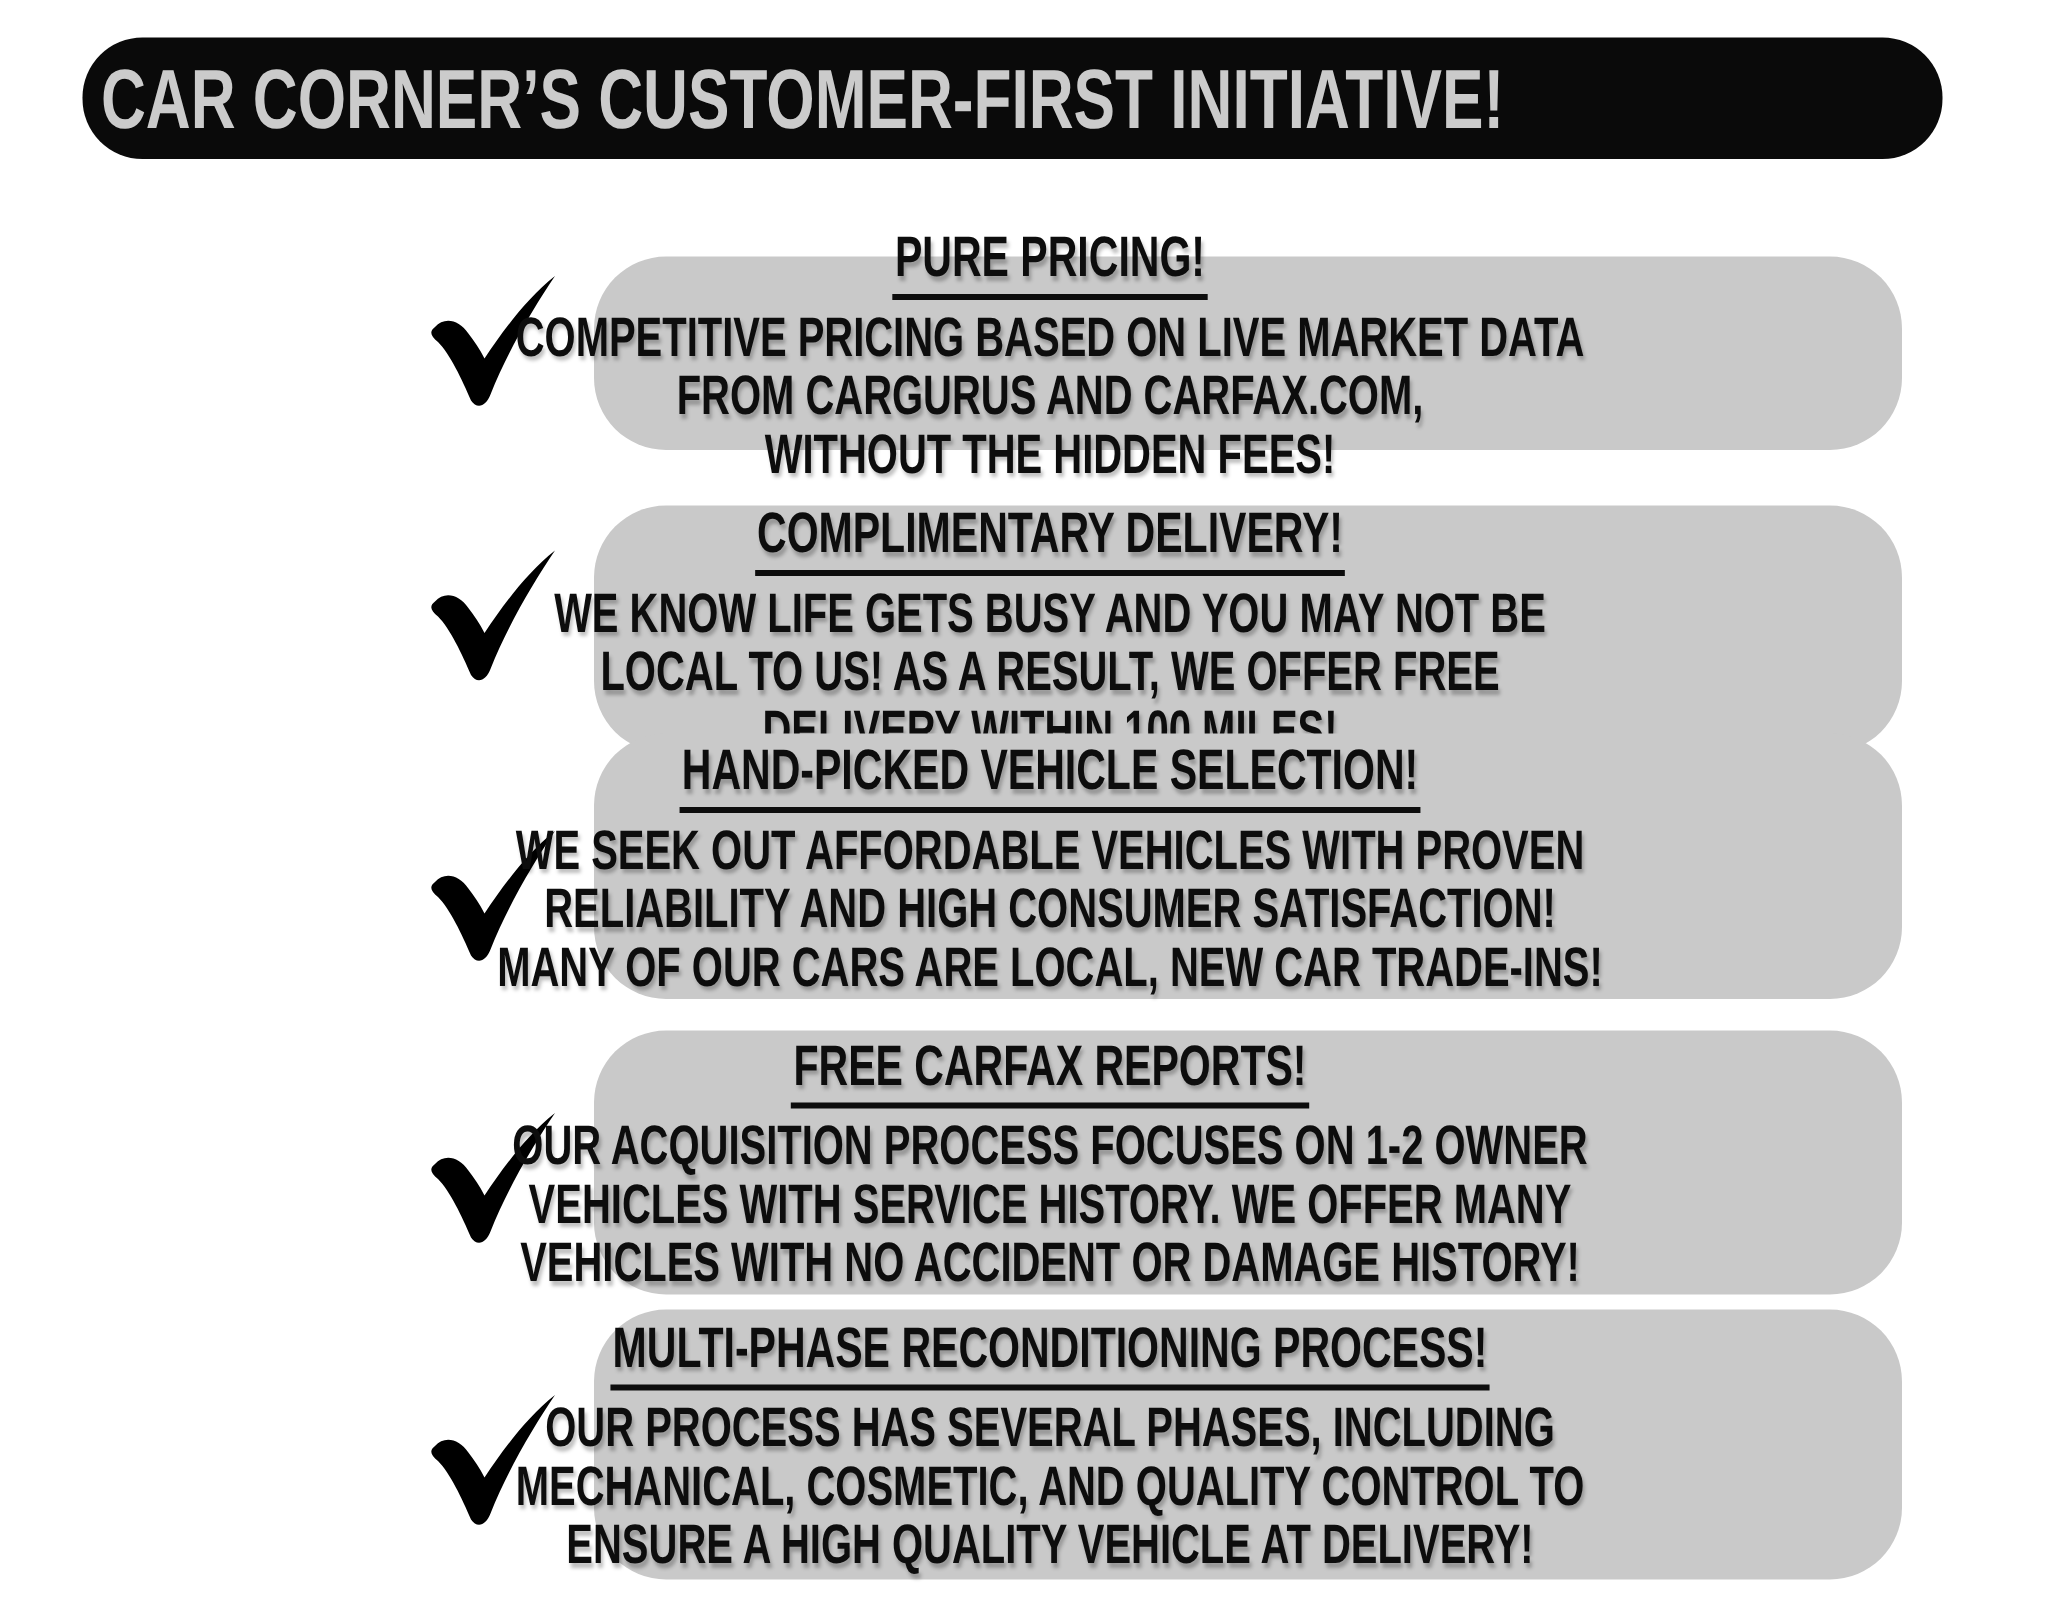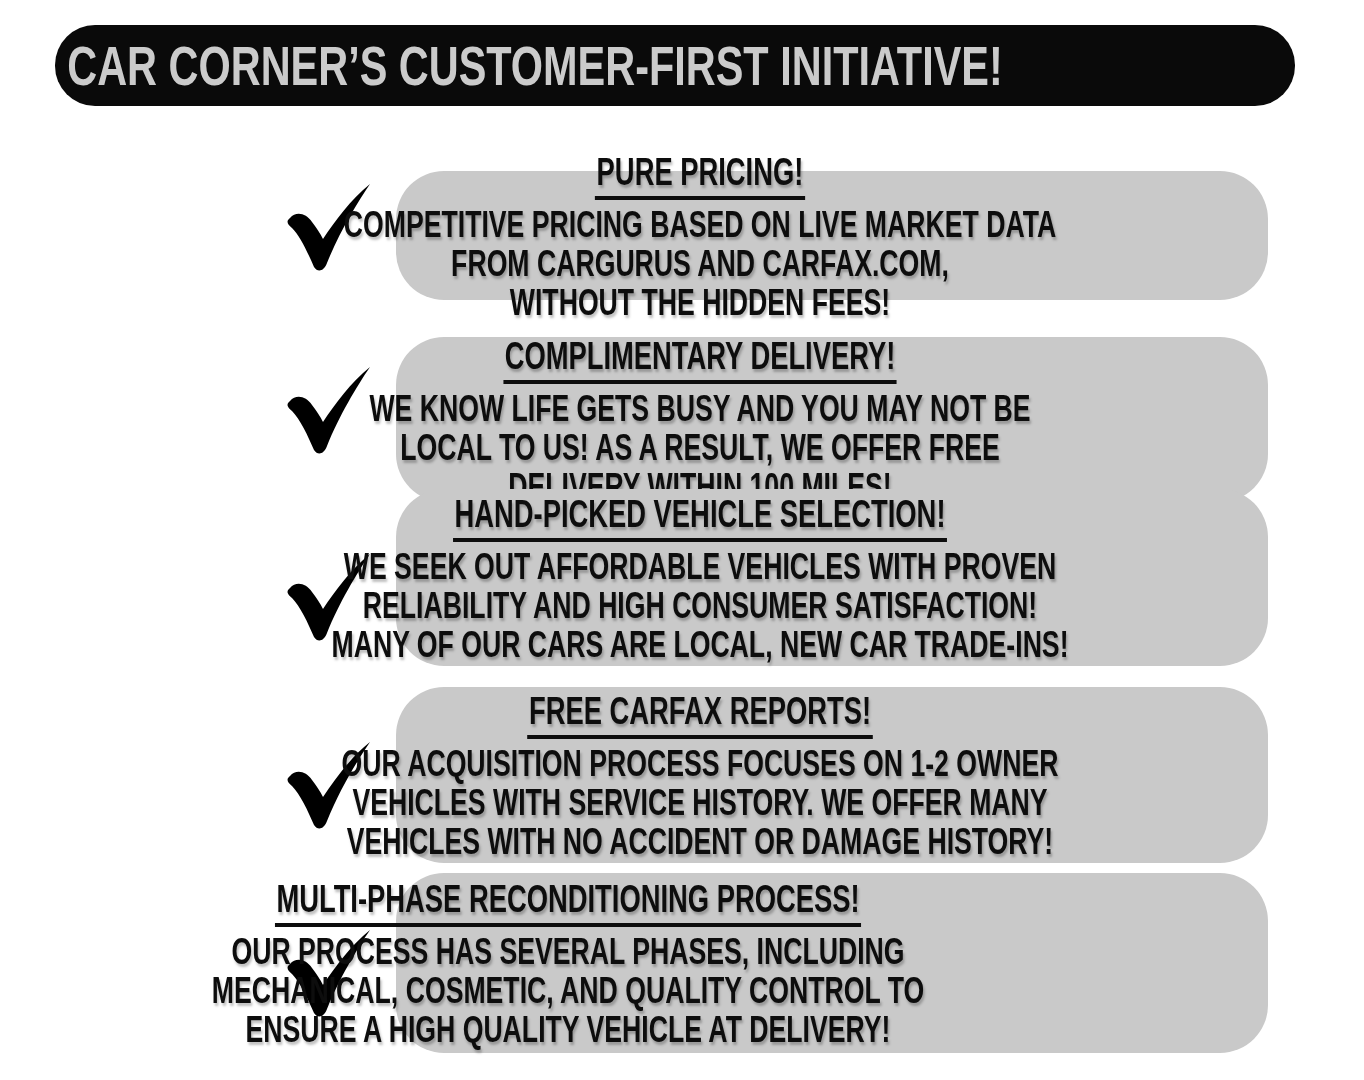--- a/index.html
+++ b/index.html
@@ -57,21 +57,21 @@
   .card-body {
     font-size:37px; line-height:39px;
     white-space:pre;
     text-shadow:2px 3px 3px rgba(0,0,0,0.25);
   }
 
   .card-1 { top:151px; height:129px;margin-top:20px; }
   .card-2 { top:317px; height:165px;margin-top:20px; }
   .card-3 { top:489px; height:177px; }
   .card-4 { top:687px; height:176px; }
-  .card-5 { top:873px; height:180px;align-items:flex-end; }
+  .card-5 { top:873px; height:180px; }
 
   
   .check {
     position:absolute; left:283px;
     width:88px; height:92px;
   }
   .check svg { width:100%; height:100%; display:block; }
   .check-1 { top:181px; }
   .check-2 { top:364px; }
   .check-3 { top:551px; }

